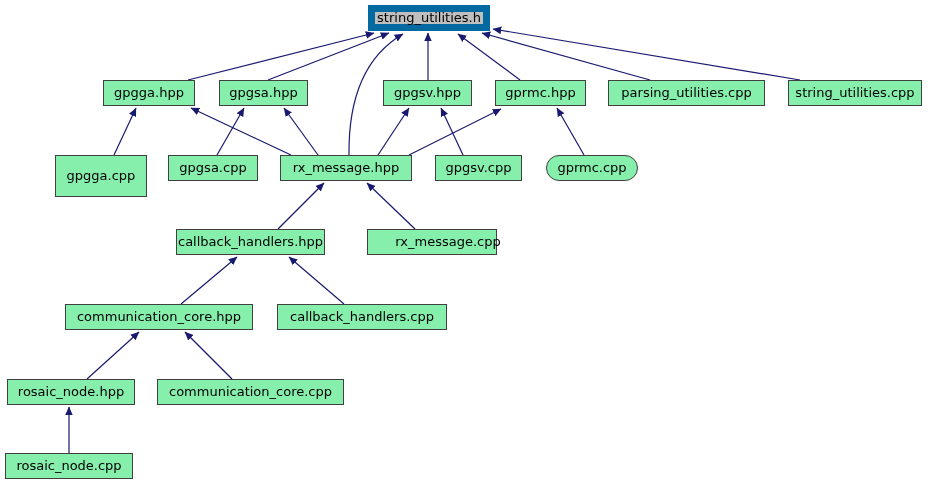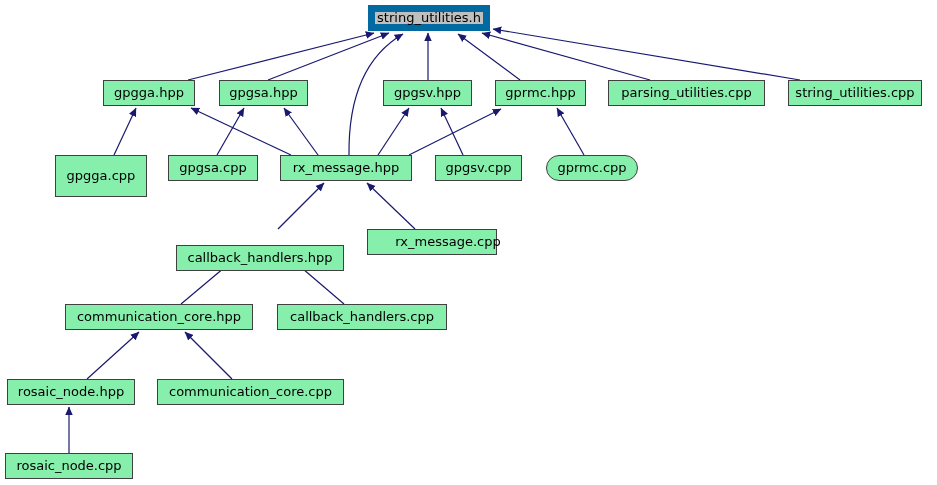--- a/index.html
+++ b/index.html
@@ -93,21 +93,21 @@
   <div class="node" style="left:608px; top:80px; width:157px; height:26px;">parsing_utilities.cpp</div>
   <div class="node" style="left:495px; top:80px; width:91px; height:26px;">gprmc.hpp</div>
   <div class="node" style="left:788px; top:80px; width:134px; height:26px;">string_utilities.cpp</div>
 
   <div class="node" style="left:55px; top:155px; width:92px; height:42px;">gpgga.cpp</div>
   <div class="node" style="left:168px; top:155px; width:90px; height:26px;text-align:center;">gpgsa.cpp</div>
   <div class="node" style="left:280px; top:155px; width:132px; height:26px;">rx_message.hpp</div>
   <div class="node" style="left:435px; top:155px; width:87px; height:26px;">gpgsv.cpp</div>
   <div class="node" style="left:546px; top:155px; width:92px; height:26px;border-radius:13px;">gprmc.cpp</div>
 
-  <div class="node" style="left:176px; top:245px; width:168px; height:26px;">callback_handlers.hpp</div>
+  <div class="node" style="left:176px; top:229px; width:149px; height:26px;">callback_handlers.hpp</div>
   <div class="node" style="left:367px; top:229px; width:130px; height:26px;padding-left:32px;">rx_message.cpp</div>
 
   <div class="node" style="left:65px; top:304px; width:188px; height:26px;">communication_core.hpp</div>
   <div class="node" style="left:277px; top:304px; width:170px; height:26px;">callback_handlers.cpp</div>
 
   <div class="node" style="left:7px; top:379px; width:128px; height:26px;">rosaic_node.hpp</div>
   <div class="node" style="left:157px; top:379px; width:187px; height:26px;">communication_core.cpp</div>
 
   <div class="node" style="left:5px; top:453px; width:128px; height:26px;">rosaic_node.cpp</div>
 

